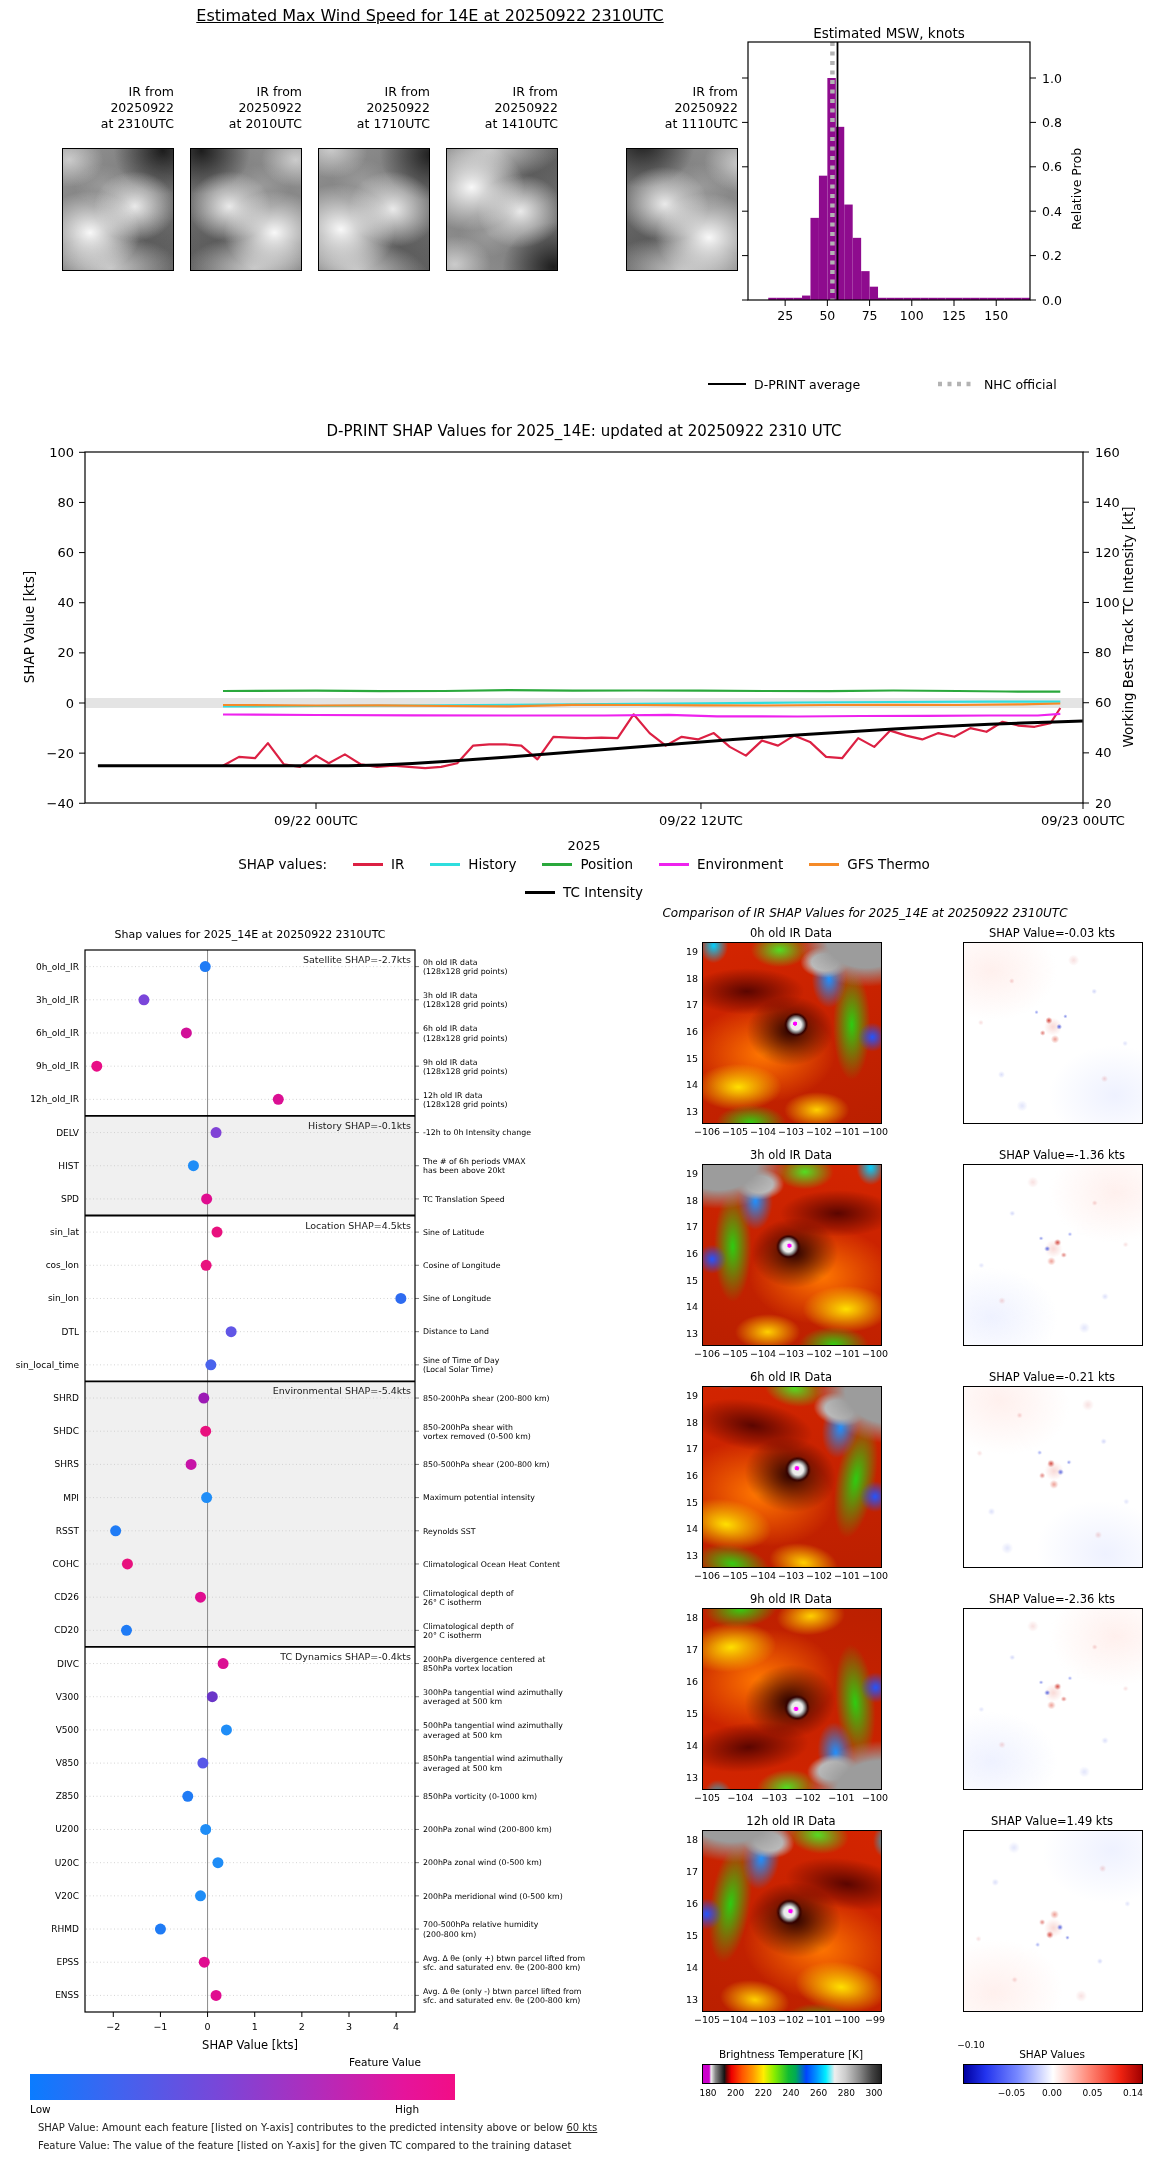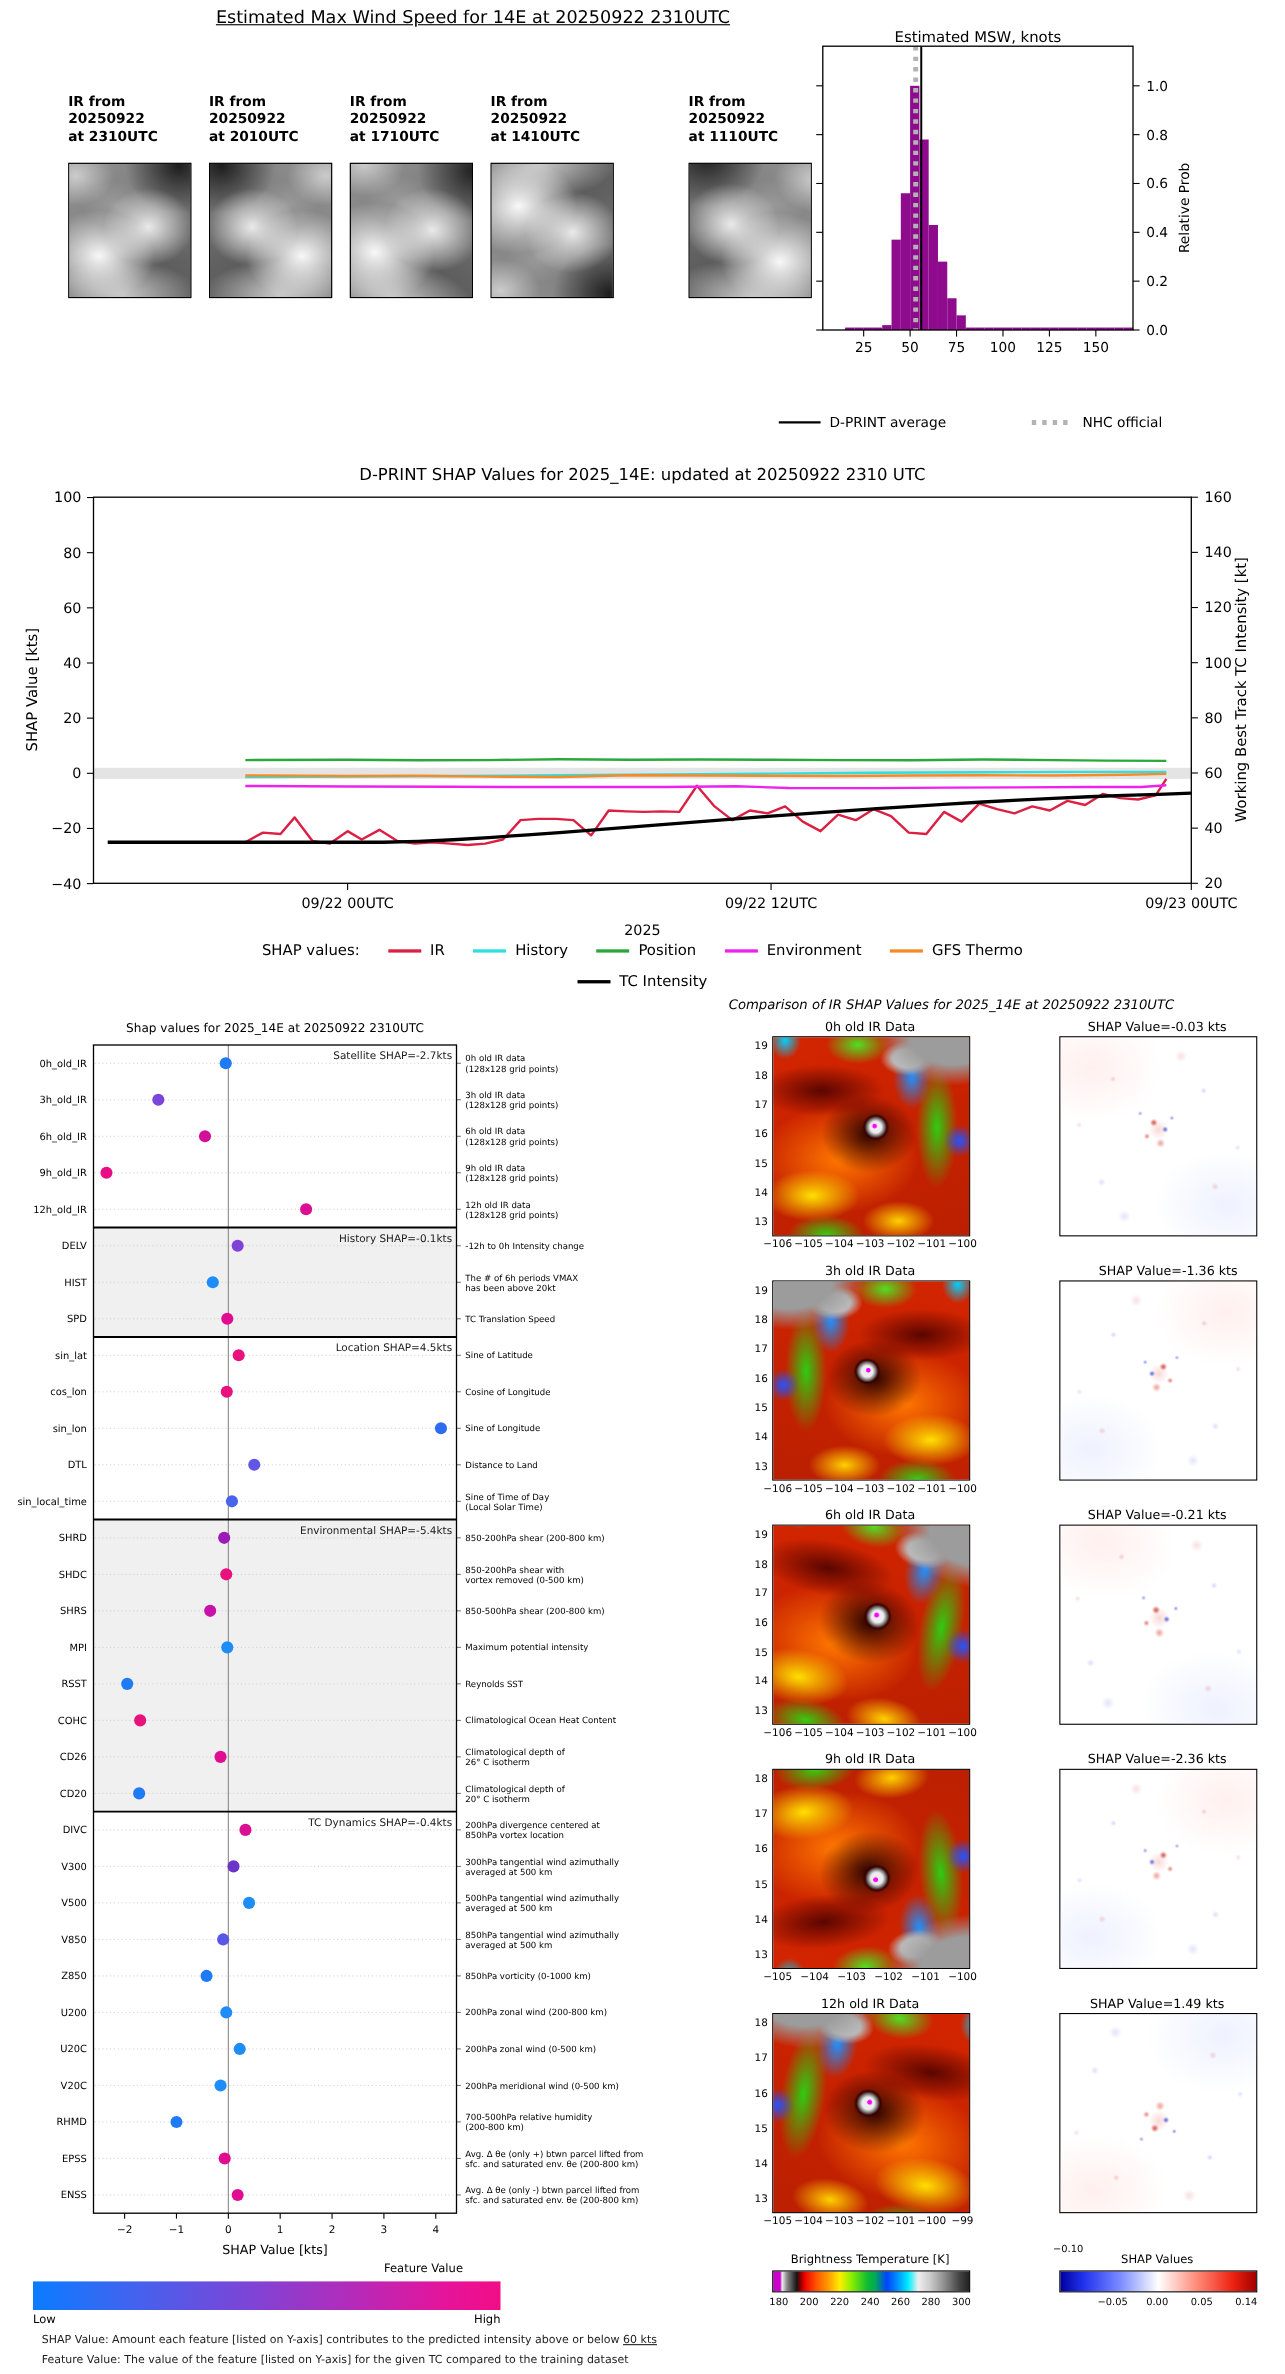--- a/index.html
+++ b/index.html
@@ -1,20 +1,20 @@
 <!DOCTYPE html>
 <html><head>
 <meta charset="utf-8">
 <style>
   html,body{margin:0;padding:0;background:#fff;}
   body{width:1168px;height:2158px;font-family:"DejaVu Sans","Liberation Sans",sans-serif;color:#000;}
   .fig{position:relative;width:1168px;height:2158px;background:#fff;overflow:hidden;}
   .fig-title{position:absolute;left:0;top:6px;width:860px;text-align:center;font-size:16px;text-decoration:underline;}
   .thumb{position:absolute;top:84px;width:112px;}
-  .thumb-cap{width:112px;text-align:left;font-size:12.5px;line-height:16px;white-space:pre-line;font-weight:bold;}
+  .thumb-cap{width:112px;text-align:right;font-size:12.5px;line-height:16px;white-space:pre-line;}
   .thumb-img{position:absolute;top:64px;left:0;width:110px;height:121px;border:1px solid #000;background:#8a8a8a;overflow:hidden;}
   .thumb-img::before{content:"";position:absolute;inset:-14%;
     background:
 radial-gradient(ellipse 60% 45% at 30% 65%, rgba(255,255,255,.95), rgba(255,255,255,0) 60%),
       radial-gradient(ellipse 45% 35% at 62% 48%, rgba(246,246,246,.9), rgba(246,246,246,0) 65%),
       radial-gradient(ellipse 50% 40% at 82% 12%, rgba(18,18,18,.9), rgba(18,18,18,0) 70%),
       radial-gradient(ellipse 35% 25% at 15% 18%, rgba(228,228,228,.7), rgba(228,228,228,0) 70%),
       radial-gradient(ellipse 70% 30% at 45% 88%, rgba(214,214,214,.85), rgba(214,214,214,0) 70%),
       radial-gradient(ellipse 40% 30% at 70% 72%, rgba(84,84,84,.7), rgba(84,84,84,0) 70%),
       radial-gradient(ellipse 30% 20% at 40% 35%, rgba(170,170,170,.6), rgba(170,170,170,0) 70%),
@@ -26,21 +26,21 @@
   svg{position:absolute;overflow:visible;}
   text{font-family:"DejaVu Sans","Liberation Sans",sans-serif;}
   .ts-legend{position:absolute;left:0;width:1168px;display:flex;justify-content:center;align-items:center;gap:26px;font-size:13.5px;}
   .leg-item{display:flex;align-items:center;gap:8px;}
   .leg-swatch{display:inline-block;width:30px;height:3px;}
   
   .cbf-label{position:absolute;left:305px;top:2056px;width:160px;text-align:center;font-size:10.5px;}
   .cb-feature{position:absolute;left:30px;top:2074px;width:425px;height:26px;
     background:linear-gradient(90deg,#0a7cff 0%,#3f64f0 20%,#7a46d8 45%,#b32bba 68%,#e5149b 88%,#f20d86 100%);}
   .cb-low{position:absolute;left:30px;top:2103px;font-size:10.5px;}
-  .cb-high{position:absolute;left:395px;top:2103px;width:60px;text-align:right;font-size:10.5px;}
+  .cb-high{position:absolute;left:395px;top:2103px;width:60px;text-align:left;font-size:10.5px;}
   .fn{position:absolute;left:38px;font-size:10px;color:#222;}
   .fn .u{text-decoration:underline;}
   
   #ir-panel{position:absolute;left:645px;top:900px;width:523px;height:1258px;}
   .irp-title{position:absolute;left:0;top:6px;width:440px;text-align:center;font-size:12px;font-style:italic;}
   .row-title{position:absolute;width:178px;text-align:center;font-size:11.5px;}
   .ir-img,.shap-img{position:absolute;width:178px;height:180px;border:1px solid #000;overflow:hidden;}
   .ir-img::before,.shap-img::before{content:"";position:absolute;inset:-8%;}
   .ir-img::before{background:
       radial-gradient(circle 3px at 51.5% 45.5%, #ff00ff 0 60%, rgba(255,0,255,0) 80%),

